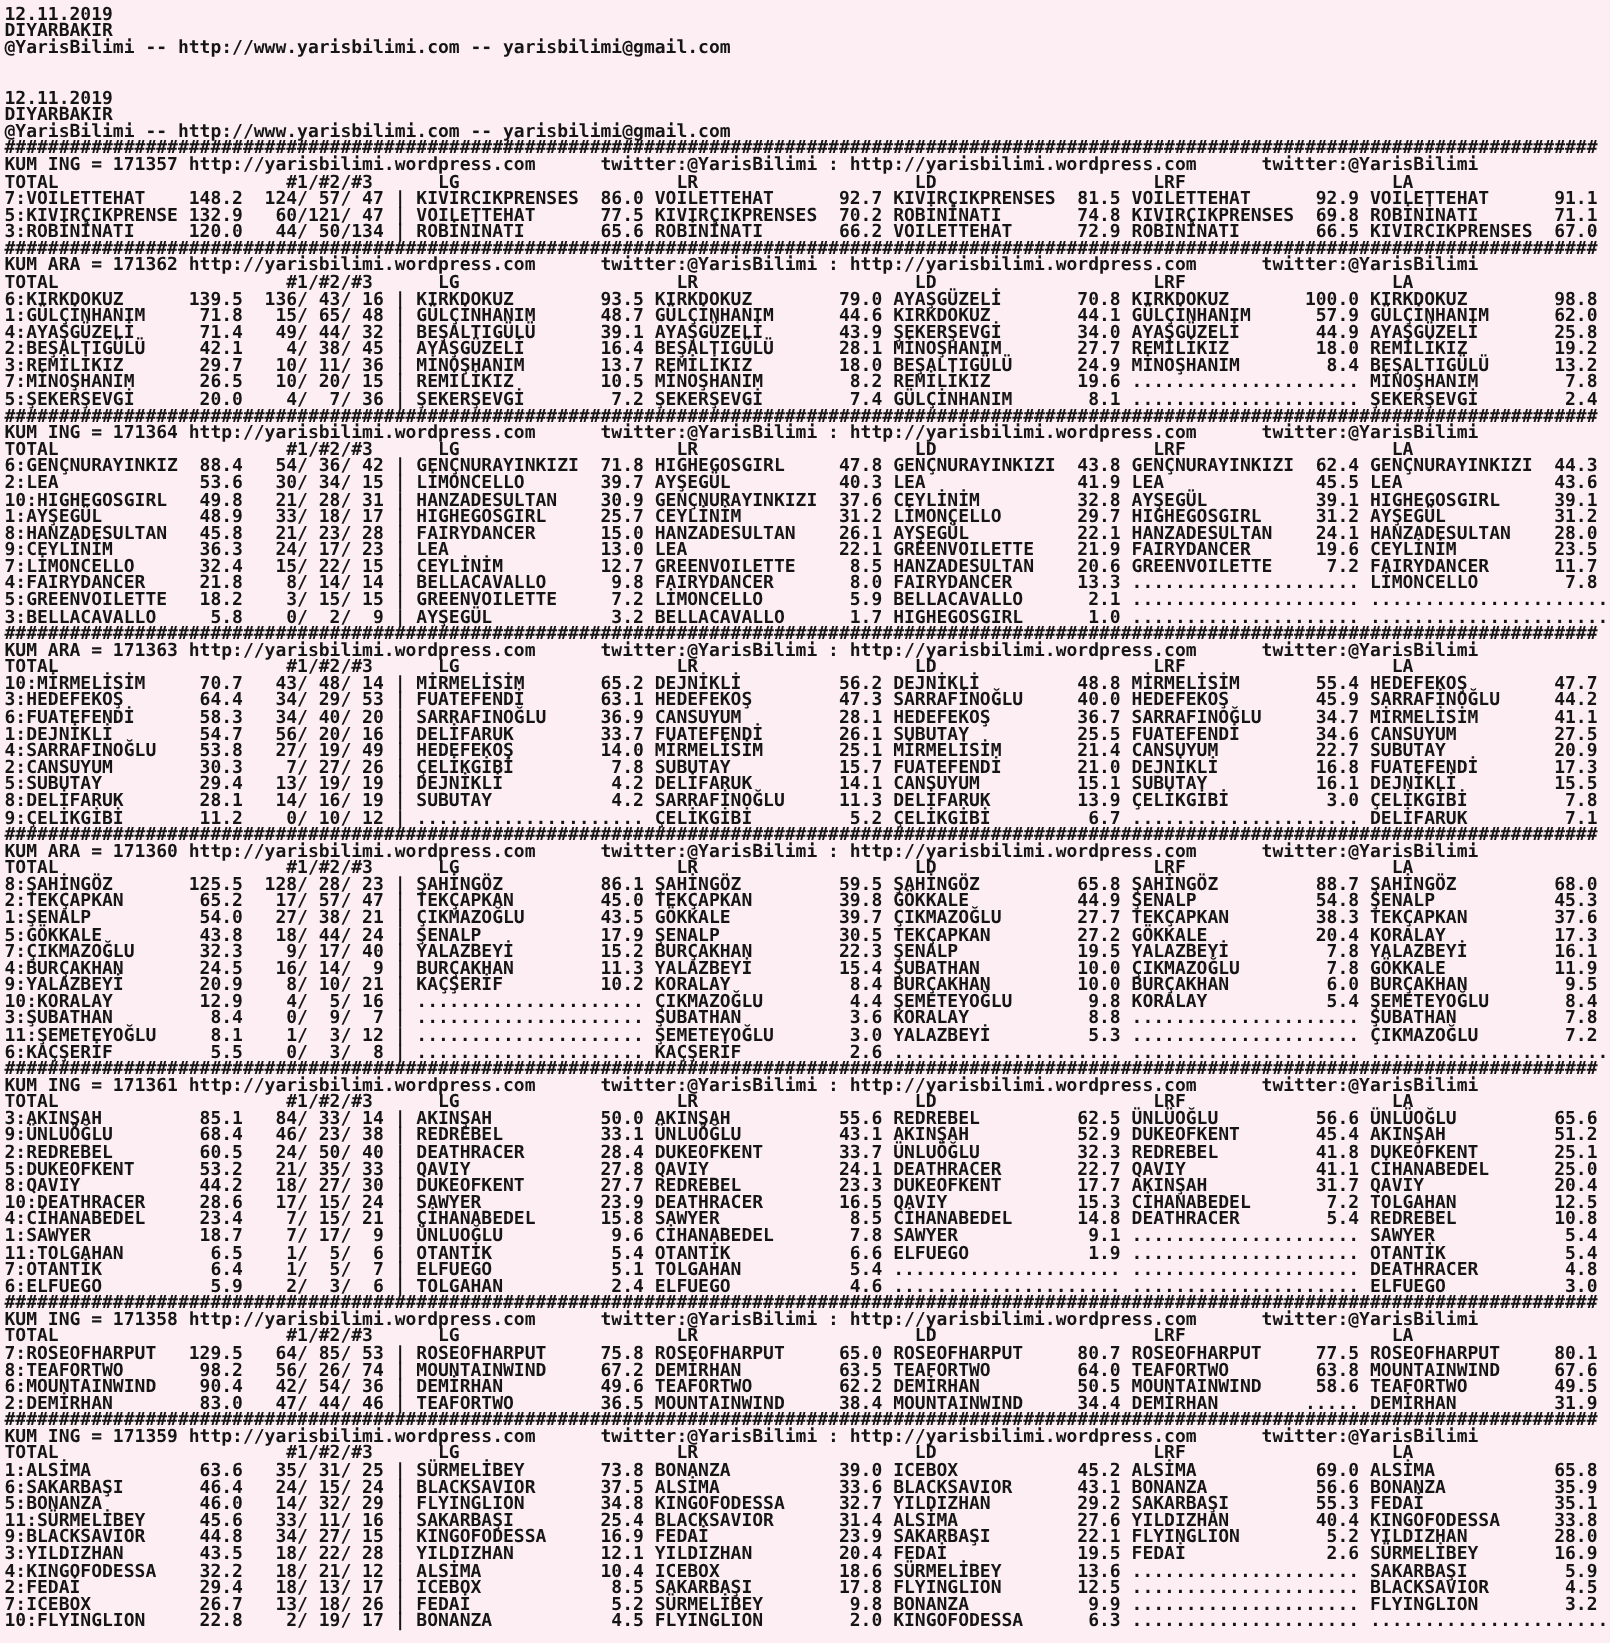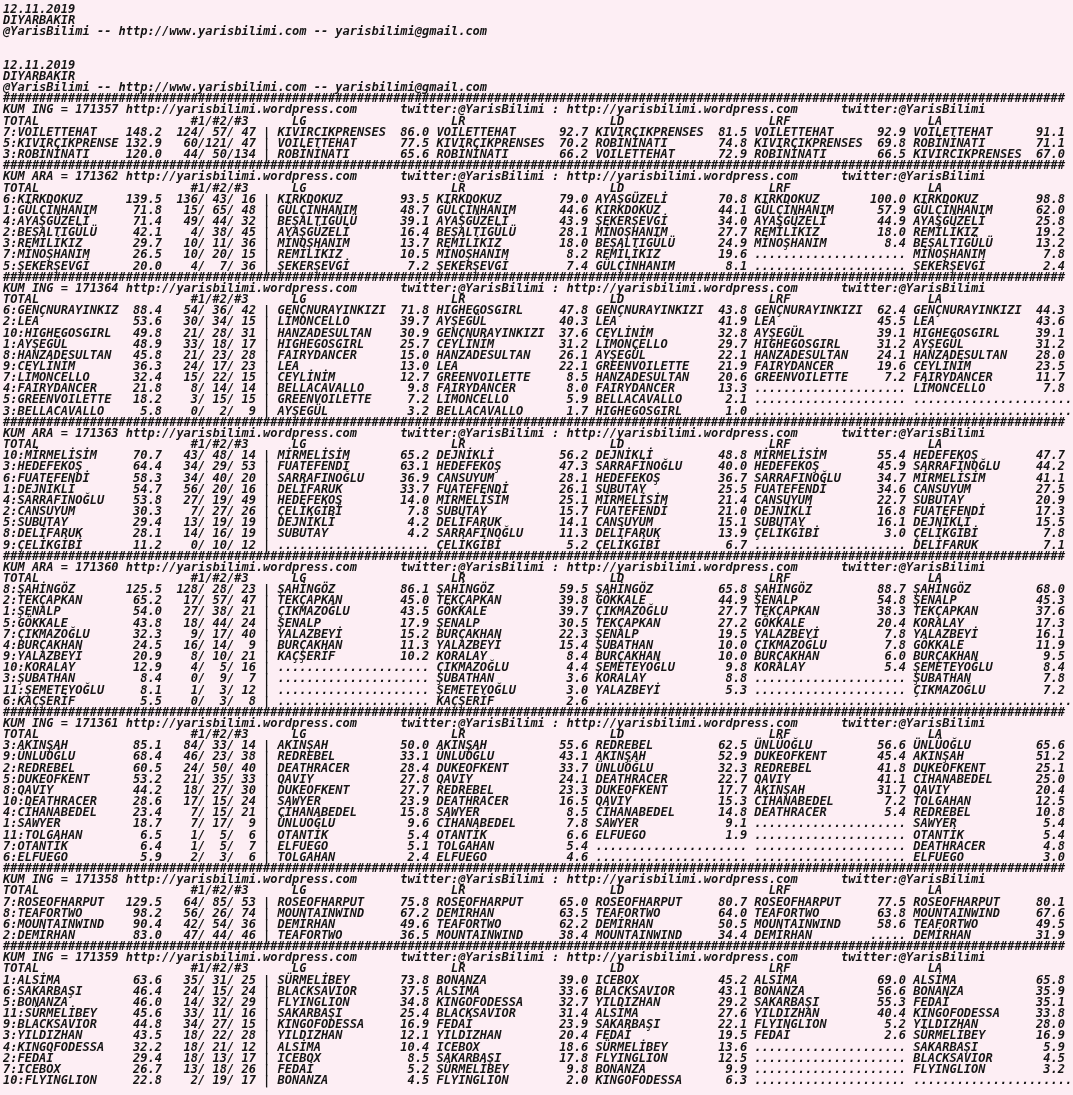--- a/index.html
+++ b/index.html
@@ -12,21 +12,20 @@
   }
   pre{
     margin:0;
     font-family:"DejaVu Sans Mono", monospace;
     font-weight:bold;
     font-size:12px;
     line-height:11.16px;
     color:#151515;
     white-space:pre;
     letter-spacing:0;
-    font-style:italic;
   }
 </style>
 </head>
 <body>
 
 <div class="doc">
   <pre id="report-header">12.11.2019
 DIYARBAKIR
 @YarisBilimi -- http://www.yarisbilimi.com -- yarisbilimi@gmail.com
 

